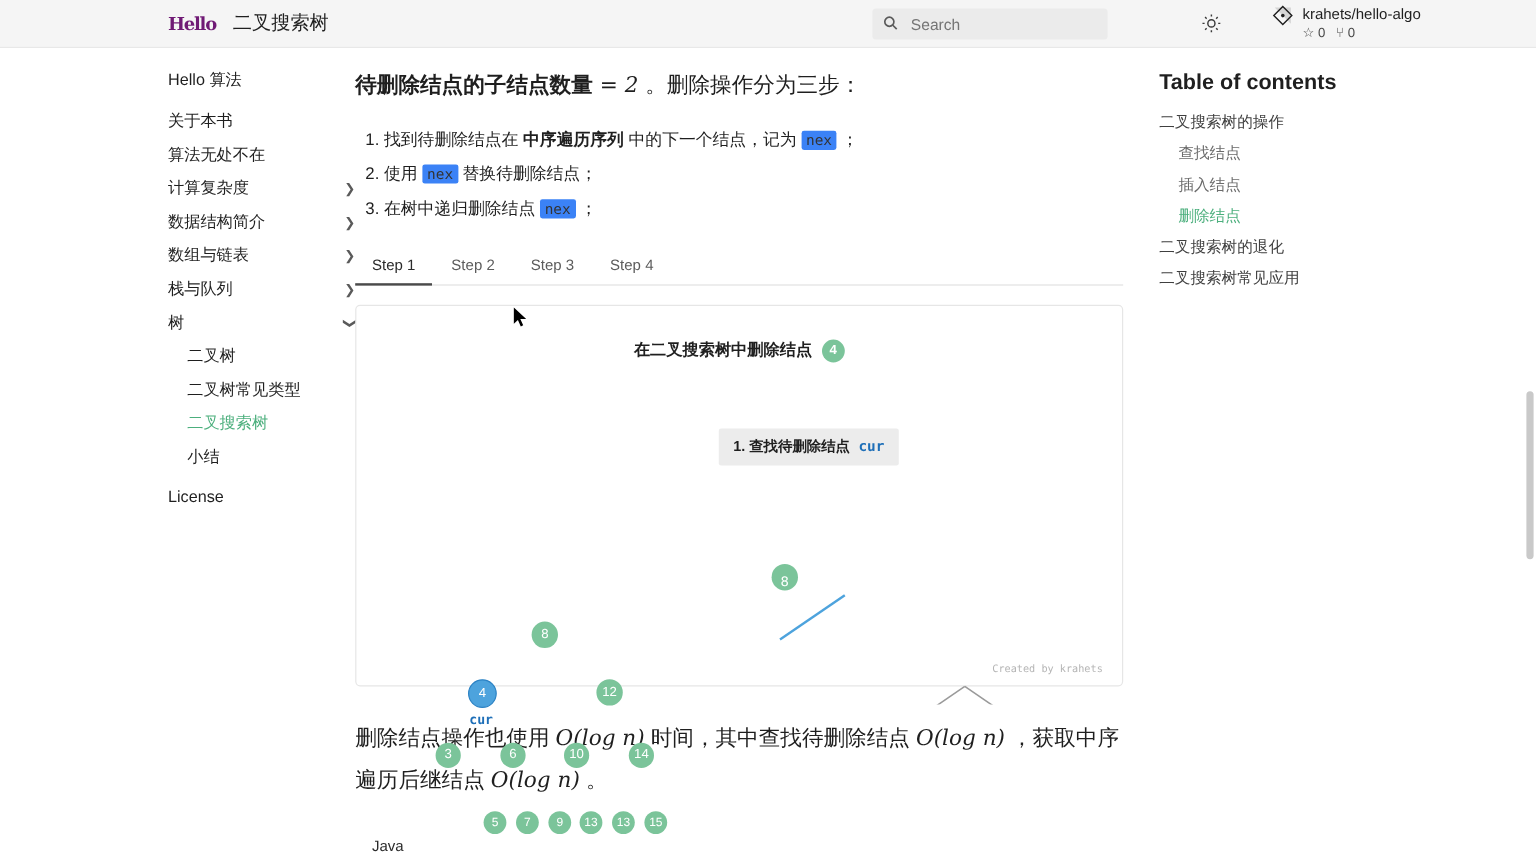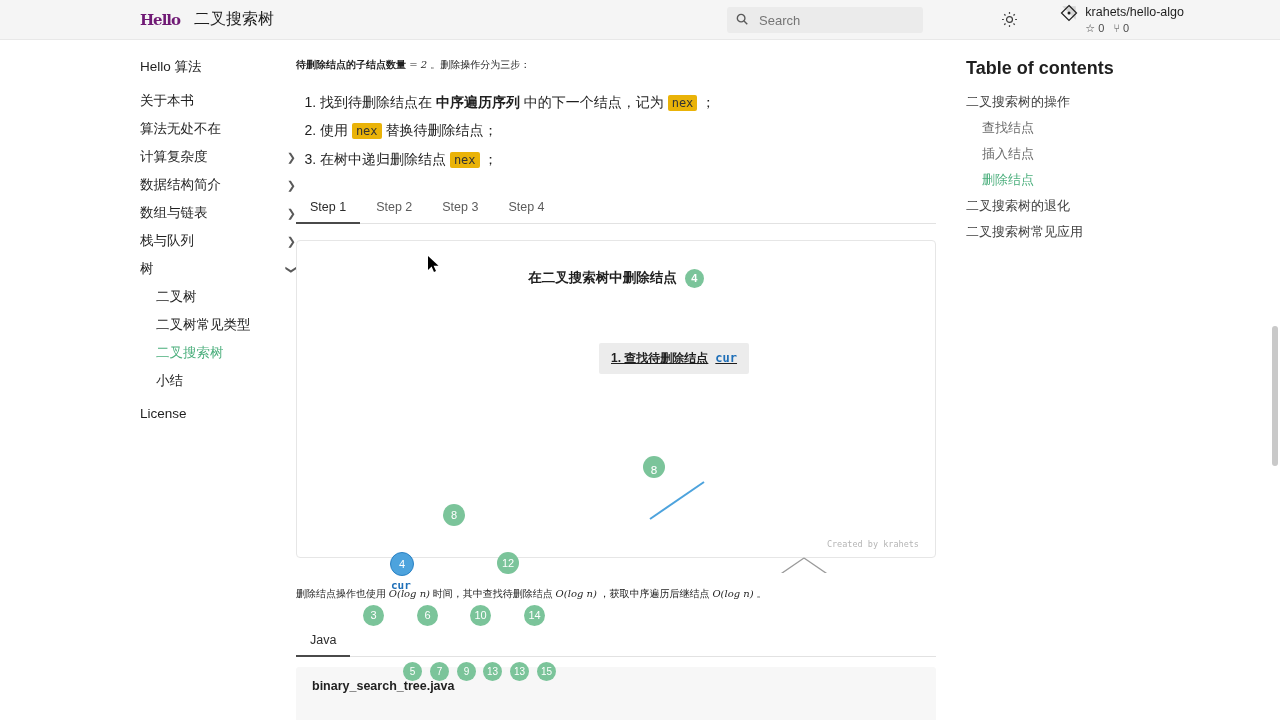--- a/index.html
+++ b/index.html
@@ -99,23 +99,23 @@
   .nav-item.active { color: #4caf7d; }
   .chev { color: #5a5a5a; font-size: 11px; }
   .chev.down { transform: rotate(90deg); display:inline-block; }
 
   
   .content {
     width: 640px;
     padding: 16px 0 0 0;
     flex-shrink: 0;
   }
-  .para { font-size: 10px; line-height: 1.75; margin: 0 0 14px 0; }
+  .para { font-size: 18px; line-height: 1.75; margin: 0 0 14px 0; }
   code.inline {
-    background: #eab308;
+    background: #3b82f6;
     border-radius: 2px;
     padding: 1px 4px;
     font-family: "DejaVu Sans Mono", monospace;
     font-size: 12px;
     color: #333;
   }
   ol.steps { margin: 6px 0 18px 0; padding-left: 24px; }
   ol.steps li { font-size: 14px; line-height: 2.05; }
   .bold { font-weight: bold; }
   .math { font-family: "DejaVu Serif", serif; font-style: italic; }
@@ -157,21 +157,20 @@
     display: flex; align-items: center; justify-content: center;
   }
   .callout {
     position: absolute;
     left: 302px; top: 102px;
     background: #ececec;
     padding: 7px 12px;
     font-size: 12px; font-weight: bold;
     display: flex; align-items: center; gap: 7px;
     border-radius: 2px;
-    text-decoration: underline;
   }
   .callout code {
     font-family: "DejaVu Sans Mono", monospace;
     color: #1e6fb8;
     font-weight: bold;
     font-size: 12px;
   }
   .credit {
     position: absolute; right: 16px; bottom: 8px;
     font-size: 8.5px; color: #b5b5b5;

